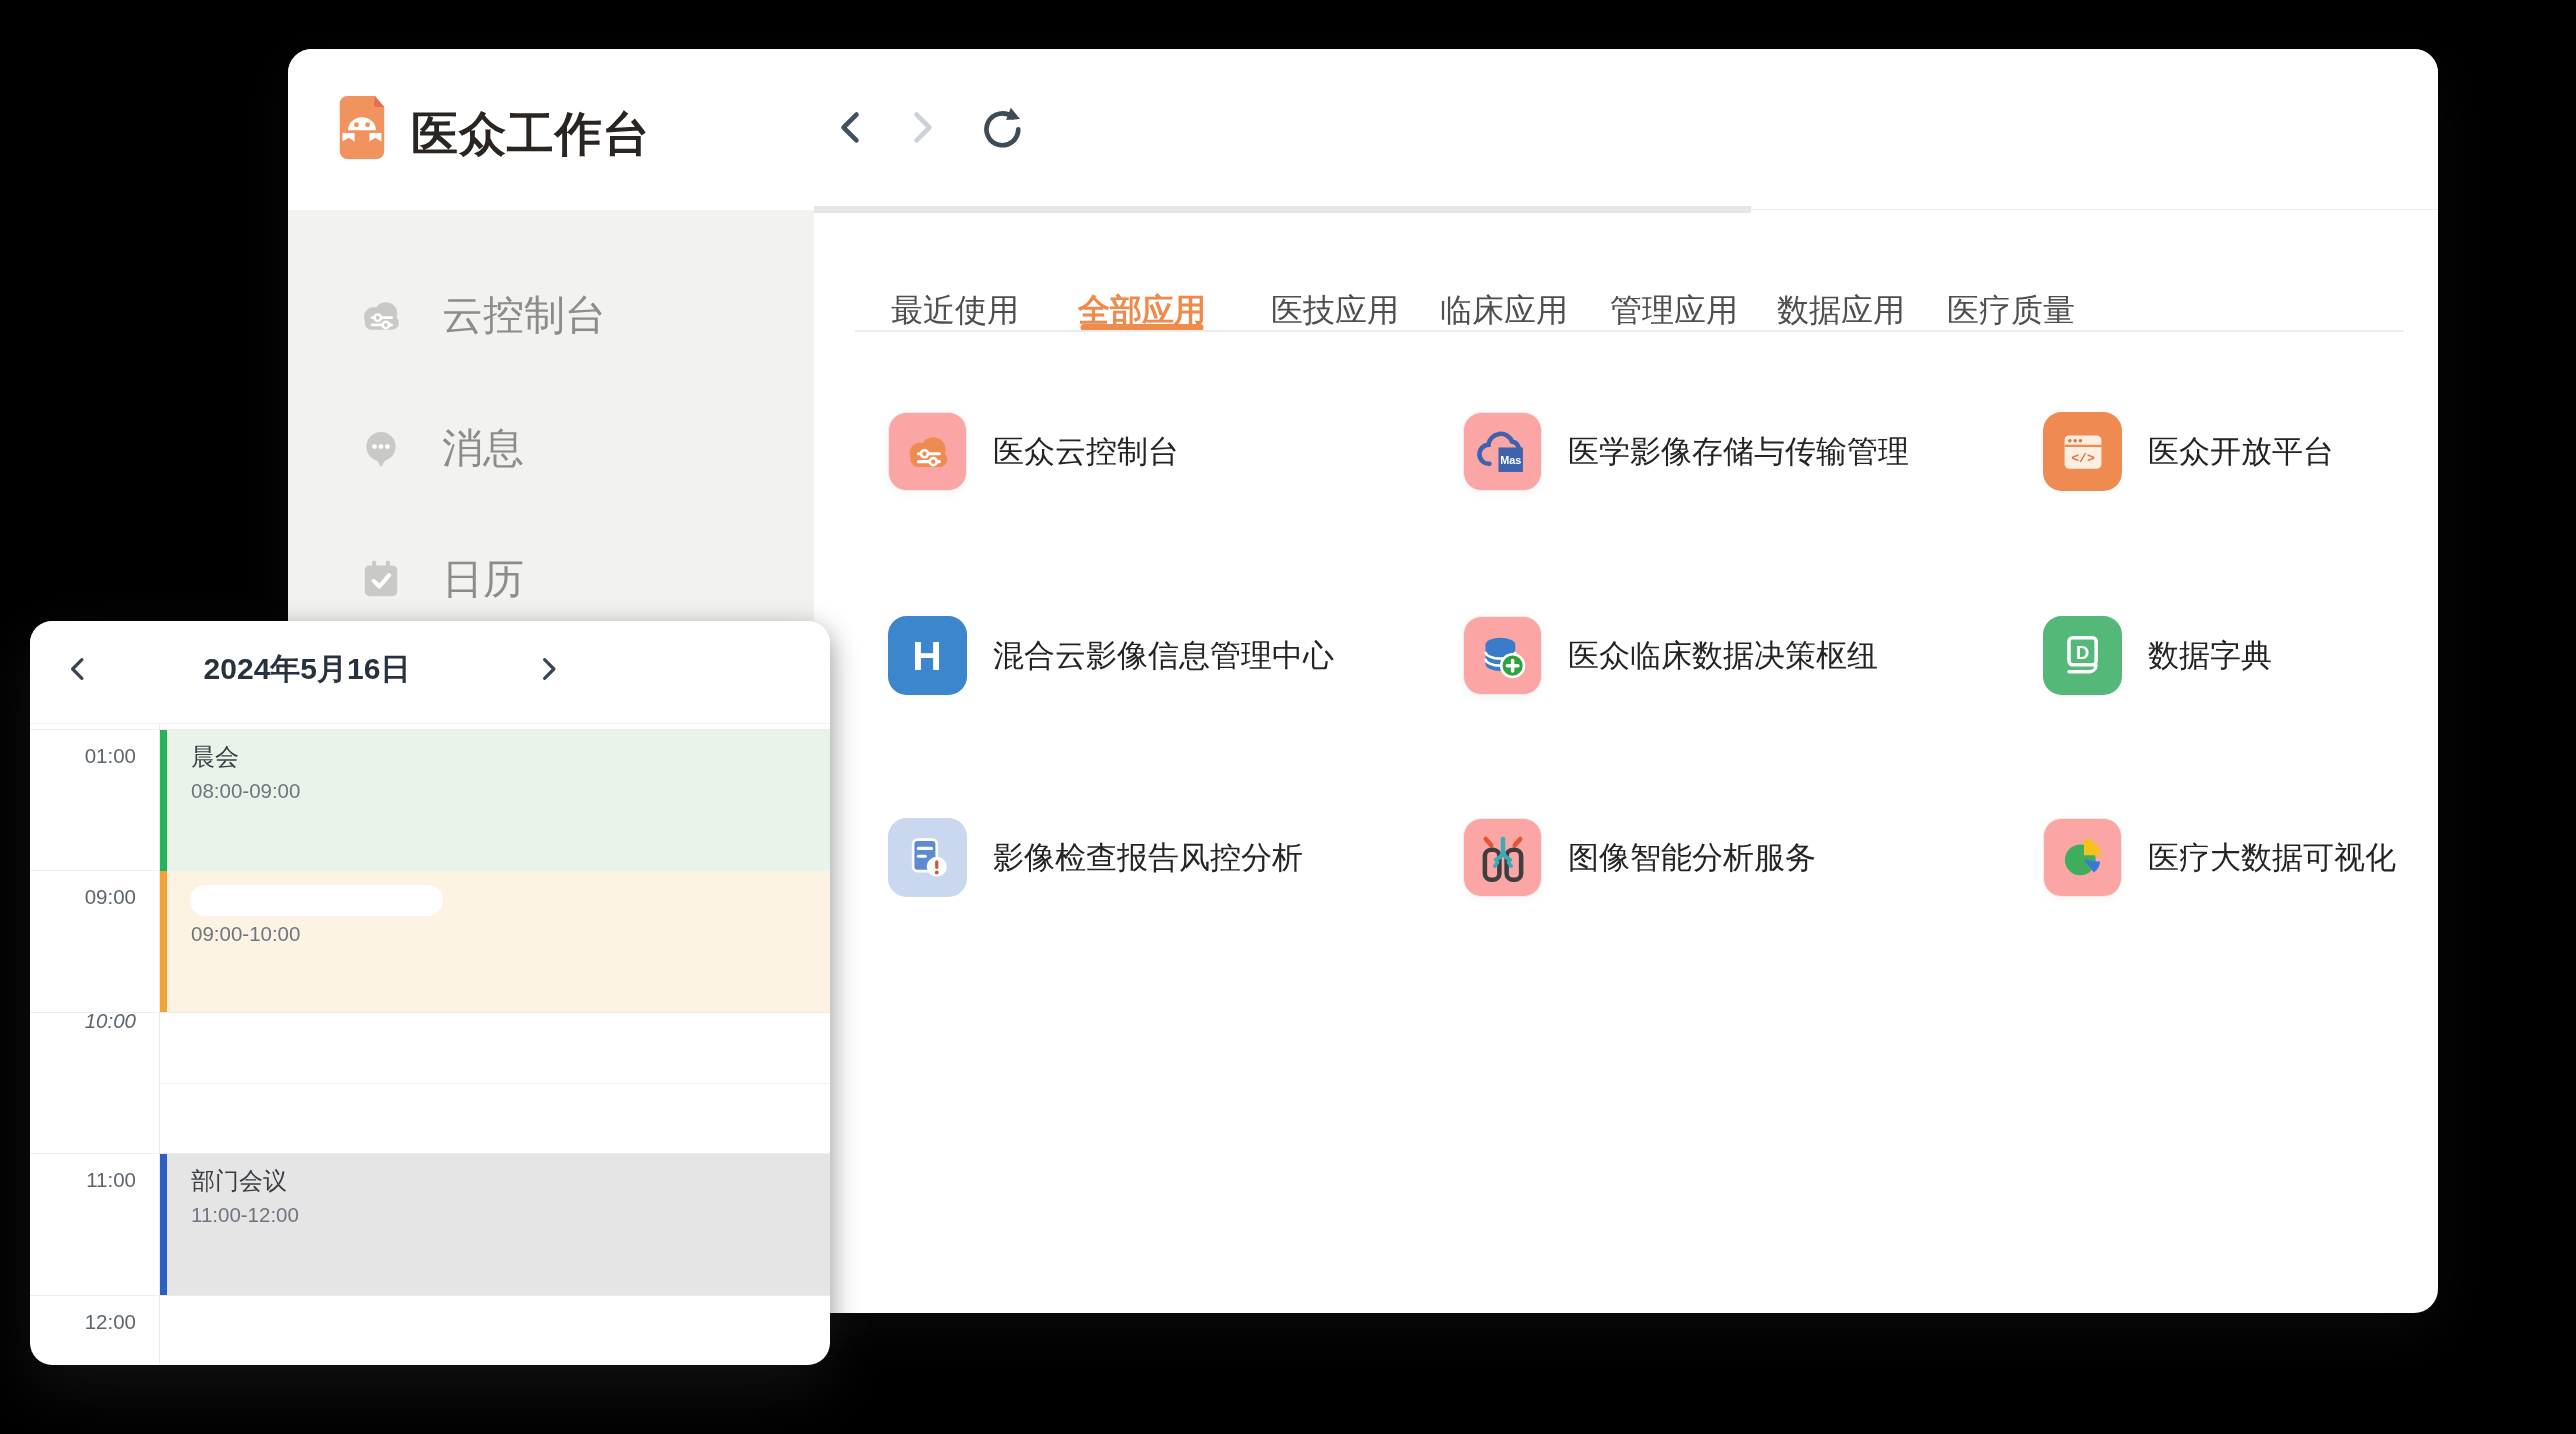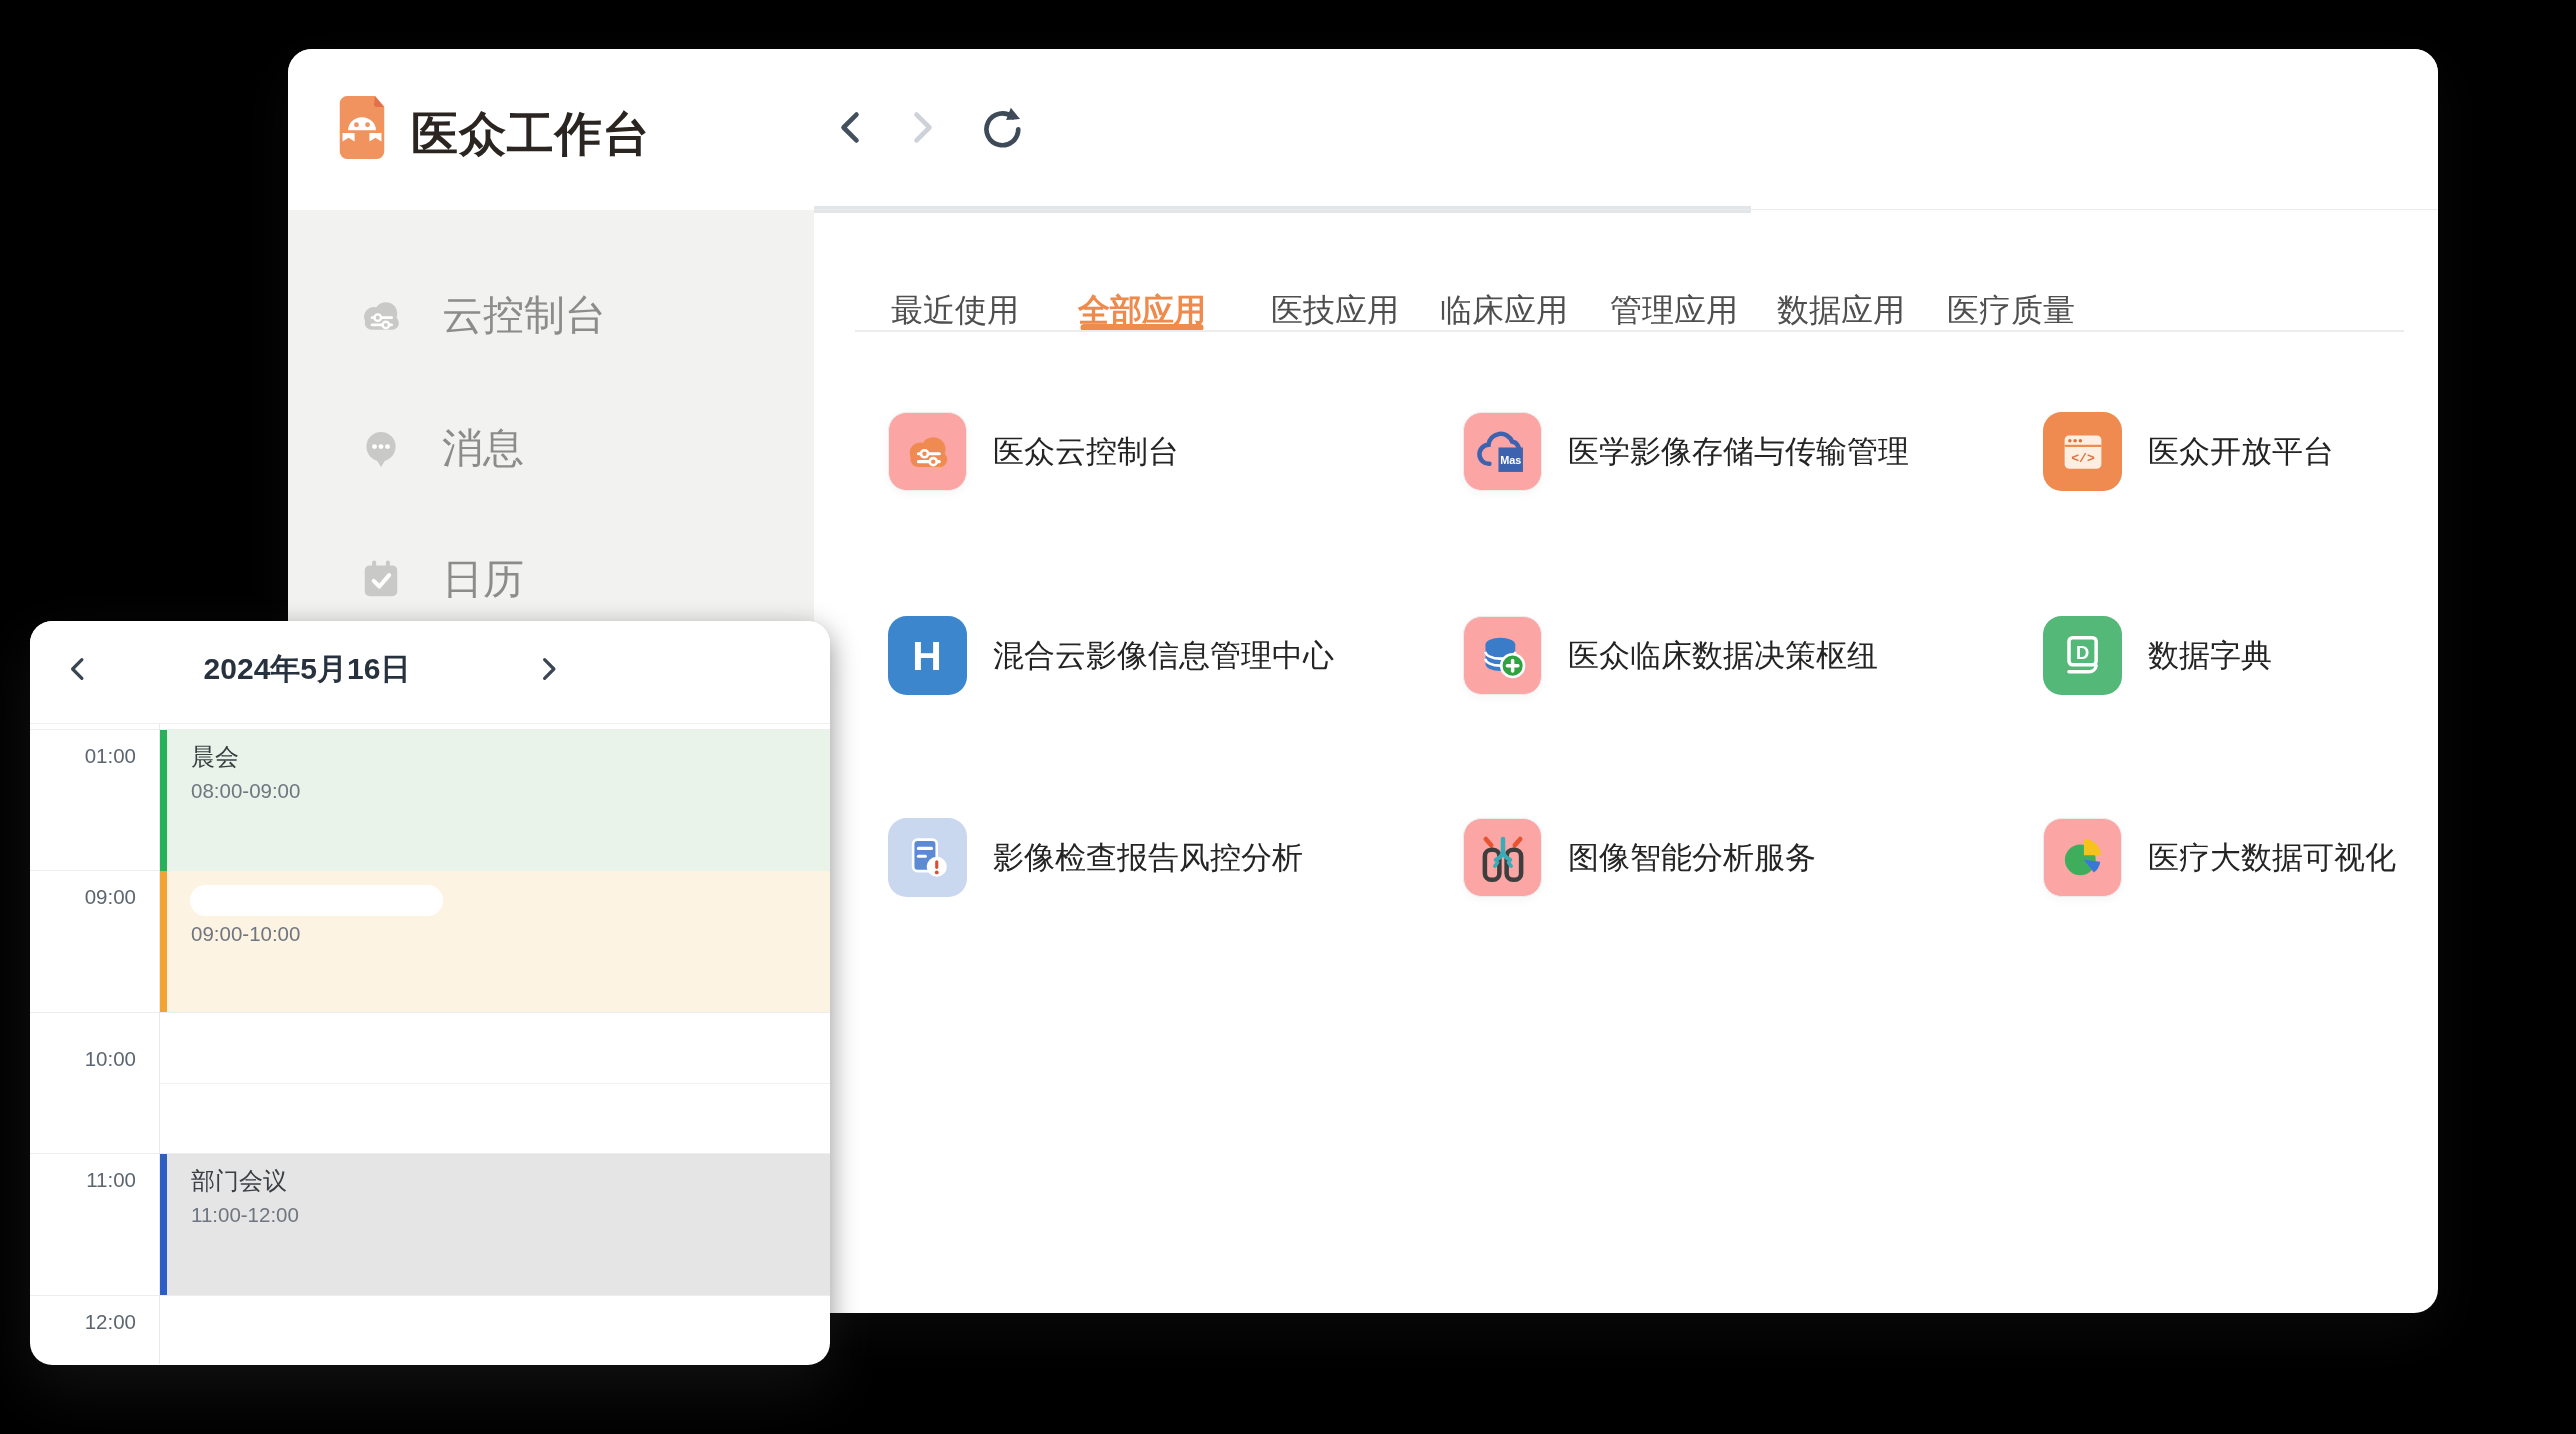--- a/index.html
+++ b/index.html
@@ -289,21 +289,21 @@
   <div class="abs hour-line" style="top:108px;"></div>
   <div class="abs hour-line" style="top:249px;"></div>
   <div class="abs hour-line" style="top:391px;"></div>
   <div class="abs half-line" style="top:462px;"></div>
   <div class="abs hour-line" style="top:532px;"></div>
   <div class="abs hour-line" style="top:674px;"></div>
   <div class="abs cal-vline"></div>
 
   <div class="abs time-label" style="top:123px;">01:00</div>
   <div class="abs time-label" style="top:264px;">09:00</div>
-  <div class="abs time-label" style="top:426px;">10:00</div>
+  <div class="abs time-label" style="top:388px;font-style:italic;">10:00</div>
   <div class="abs time-label" style="top:547px;">11:00</div>
   <div class="abs time-label" style="top:689px;">12:00</div>
 
   <div class="abs cal-event" style="top: 109px; height: 141px; background: rgb(233, 243, 233);">
     <div class="ev-bar" style="background: rgb(37, 178, 91);"></div>
     <div class="ev-title">晨会</div>
     <div class="ev-time">08:00-09:00</div>
   </div>
 
   <div class="abs cal-event" style="top: 250px; height: 141px; background: rgb(253, 243, 227);">

